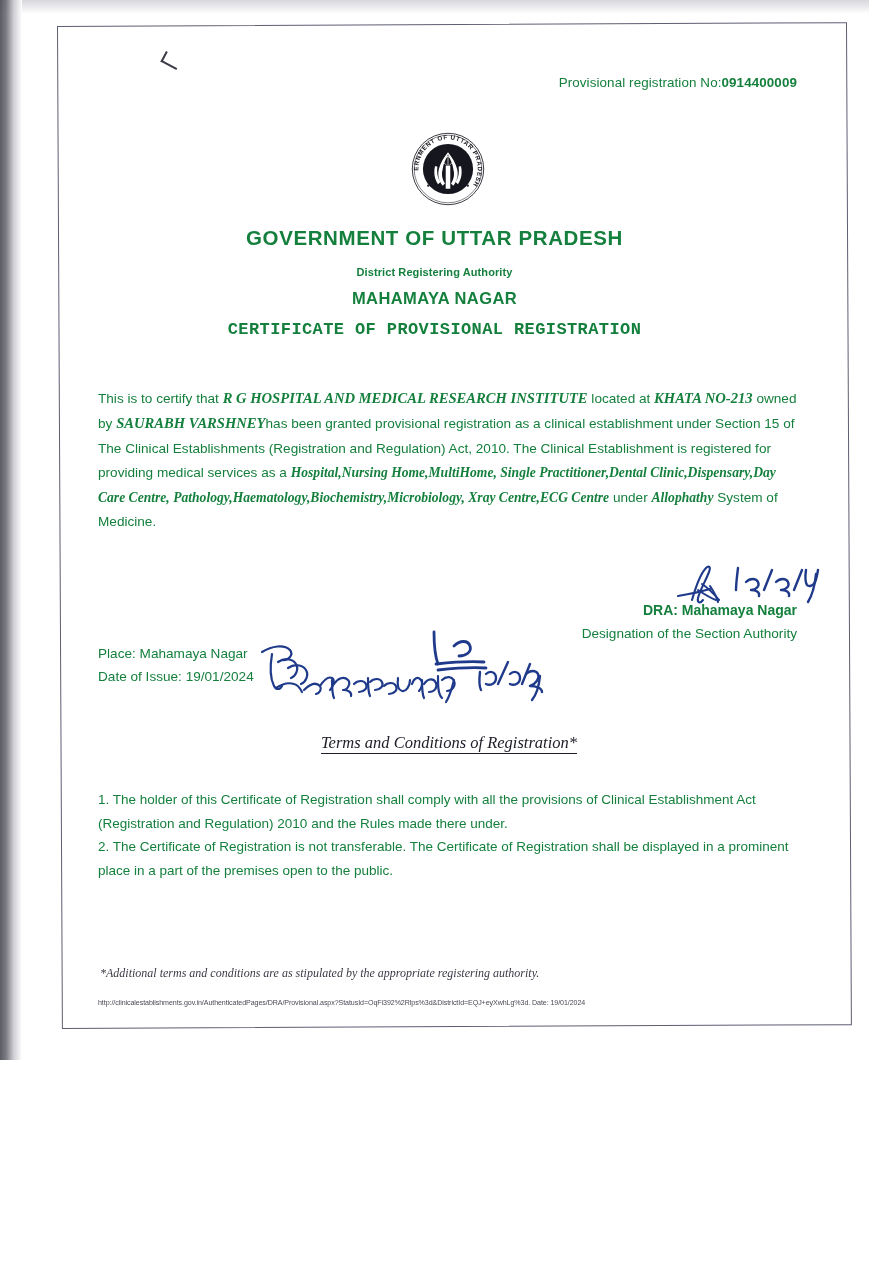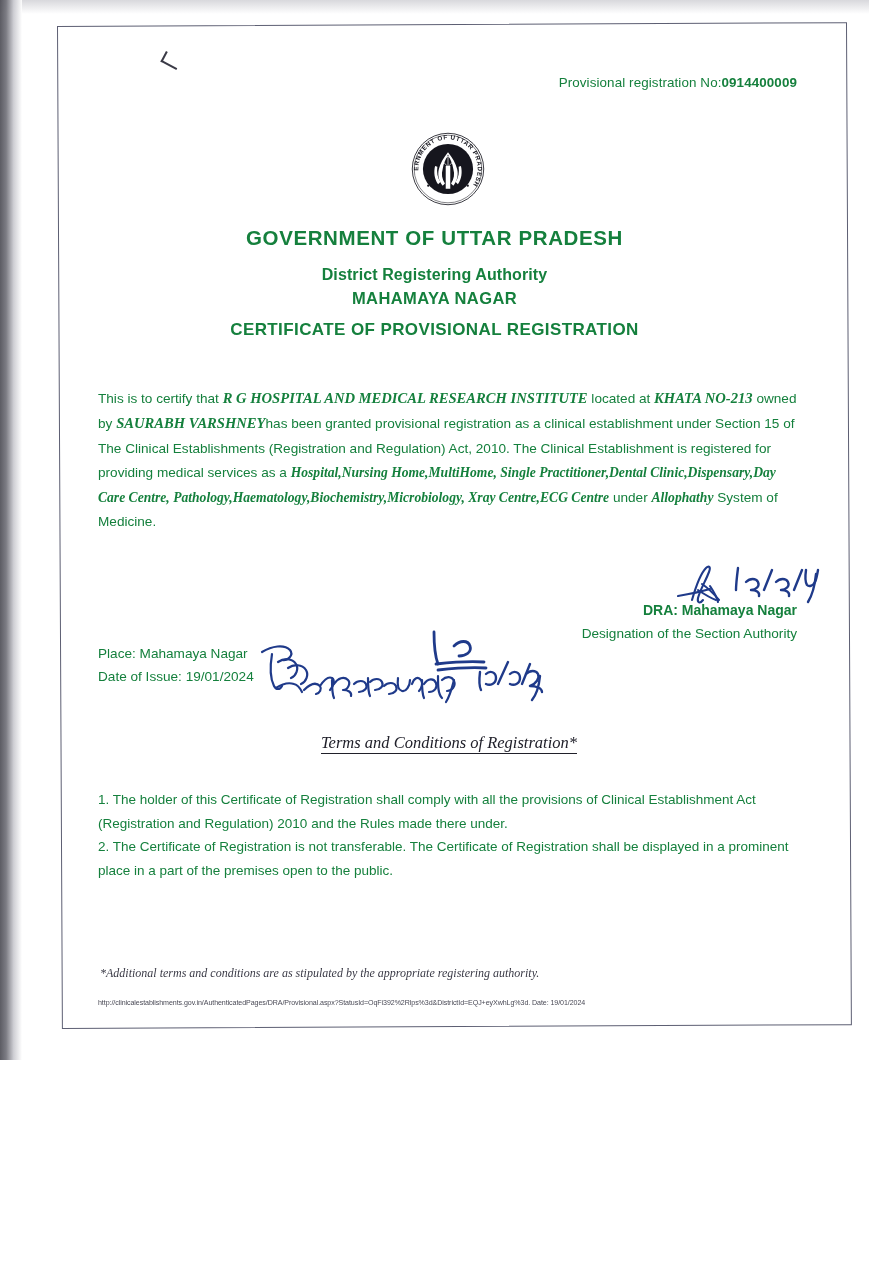--- a/index.html
+++ b/index.html
@@ -80,41 +80,42 @@
     text-align: center;
     font-size: 20.5px;
     font-weight: 700;
     letter-spacing: .6px;
   }
   .h-dra {
     position: absolute;
     left: 0; top: 266px;
     width: 869px;
     text-align: center;
-    font-size: 16px;
+    font-size: 11px;
     font-weight: 700;
     letter-spacing: .1px;
   }
   .h-dist {
     position: absolute;
     left: 0; top: 289px;
     width: 869px;
     text-align: center;
     font-size: 16.5px;
     font-weight: 700;
     letter-spacing: .4px;
   }
   .h-cert {
     position: absolute;
     left: 0; top: 320px;
     width: 869px;
     text-align: center;
     font-size: 17px;
     font-weight: 700;
     letter-spacing: .4px;
+    font-family: Liberation Mono, monospace;
   }
 
   
   .body-para {
     position: absolute;
     left: 98px; top: 386px;
     width: 700px;
     font-size: 13.6px;
     line-height: 24.4px;
   }

